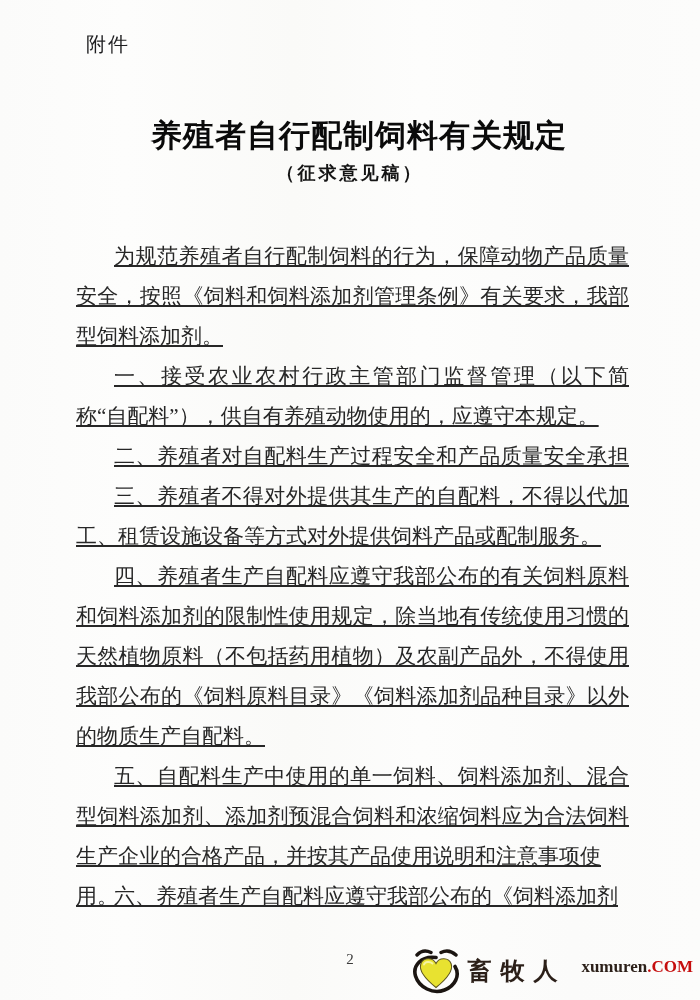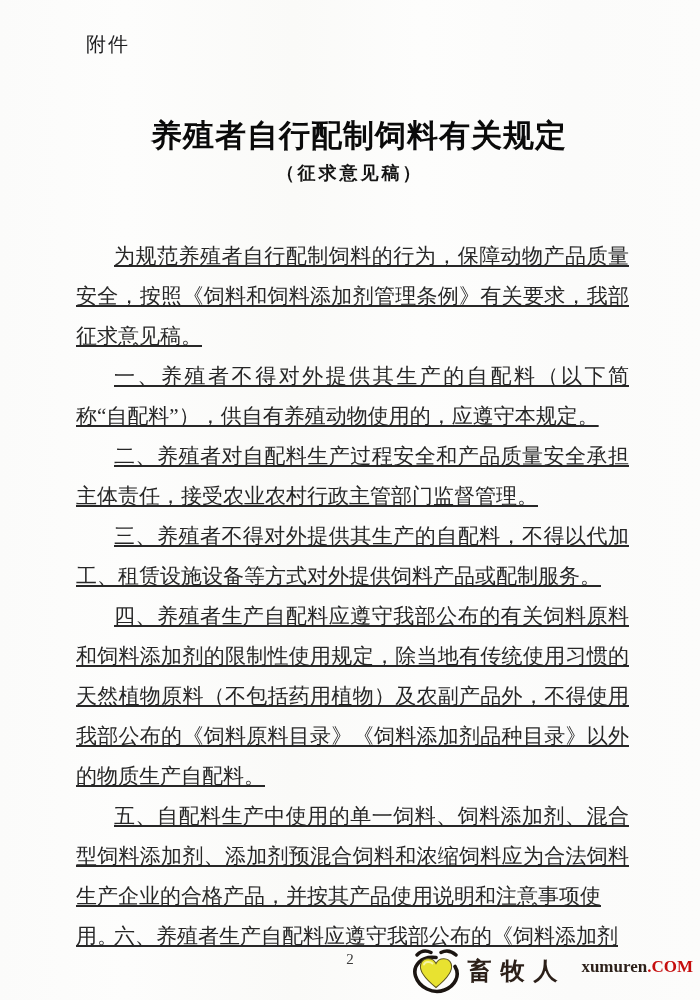--- a/index.html
+++ b/index.html
@@ -76,25 +76,24 @@
 
   <div class="attachment">附件</div>
 
   <h1 class="title">养殖者自行配制饲料有关规定</h1>
 
   <div class="subtitle">（征求意见稿）</div>
 
   <div class="doc-body">
       <div class="line first">为规范养殖者自行配制饲料的行为，保障动物产品质量</div>
       <div class="line">安全，按照《饲料和饲料添加剂管理条例》有关要求，我部</div>
-      <div class="line last">征求意见稿。</div>
-      <div class="line first">一、养殖者不得对外提供其生产的自配料（以下简</div>
+      <div class="line last">型饲料添加剂。</div>
+      <div class="line first">一、接受农业农村行政主管部门监督管理（以下简</div>
       <div class="line last">称“自配料”），供自有养殖动物使用的，应遵守本规定。</div>
       <div class="line first">二、养殖者对自配料生产过程安全和产品质量安全承担</div>
-      <div class="line last">主体责任，接受农业农村行政主管部门监督管理。</div>
       <div class="line first">三、养殖者不得对外提供其生产的自配料，不得以代加</div>
       <div class="line last">工、租赁设施设备等方式对外提供饲料产品或配制服务。</div>
       <div class="line first">四、养殖者生产自配料应遵守我部公布的有关饲料原料</div>
       <div class="line">和饲料添加剂的限制性使用规定，除当地有传统使用习惯的</div>
       <div class="line">天然植物原料（不包括药用植物）及农副产品外，不得使用</div>
       <div class="line">我部公布的《饲料原料目录》《饲料添加剂品种目录》以外</div>
       <div class="line last">的物质生产自配料。</div>
       <div class="line first">五、自配料生产中使用的单一饲料、饲料添加剂、混合</div>
       <div class="line">型饲料添加剂、添加剂预混合饲料和浓缩饲料应为合法饲料</div>
       <div class="line last">生产企业的合格产品，并按其产品使用说明和注意事项使用。</div>

